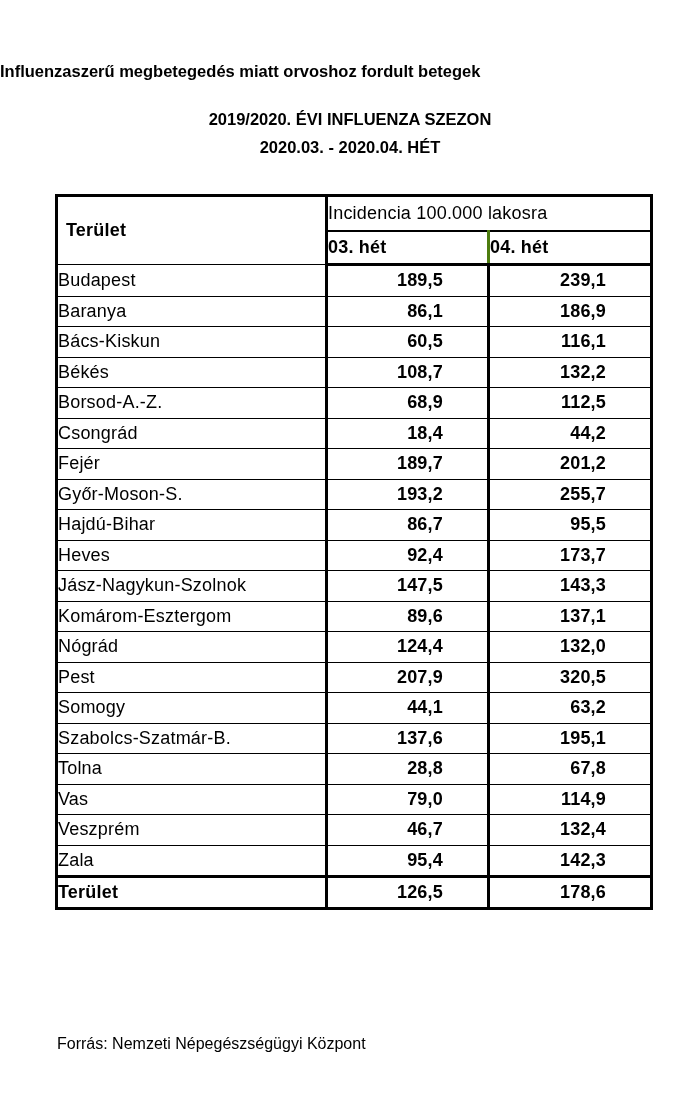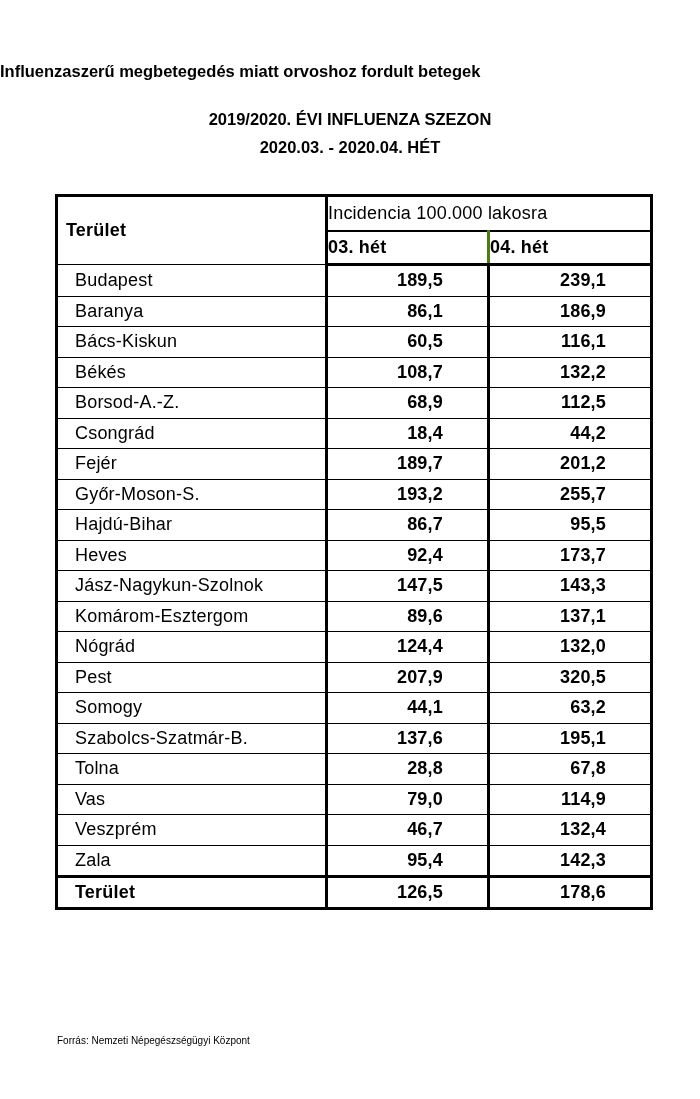--- a/index.html
+++ b/index.html
@@ -71,39 +71,39 @@
   }
   th.h-week + th.h-week {
     border-left: 3px solid #4d7c0f;
   }
   tbody.body-rows td {
     border-top: 1px solid #000000;
     height: 29.5px;
   }
   td.region-cell {
     text-align: left;
-    padding-left: 17px;
+    padding-left: 0;
     border-right: 3px solid #000000;
   }
   td.num-cell {
     text-align: right;
     padding-right: 44px;
     font-weight: bold;
   }
   td.num-cell + td.num-cell {
     border-left: 3px solid #000000;
   }
   tbody.total-rows td {
     border-top: 3px solid #000000;
     height: 29px;
     font-weight: bold;
   }
   .source-note {
     margin: 125px 0 0 57px;
-    font-size: 10px;
+    font-size: 16px;
   }
 </style>
 </head>
 <body>
 
 <div class="page">
 
   <div class="title-block">
     <div>Influenzaszerű megbetegedés miatt orvoshoz fordult betegek</div>
   </div>

